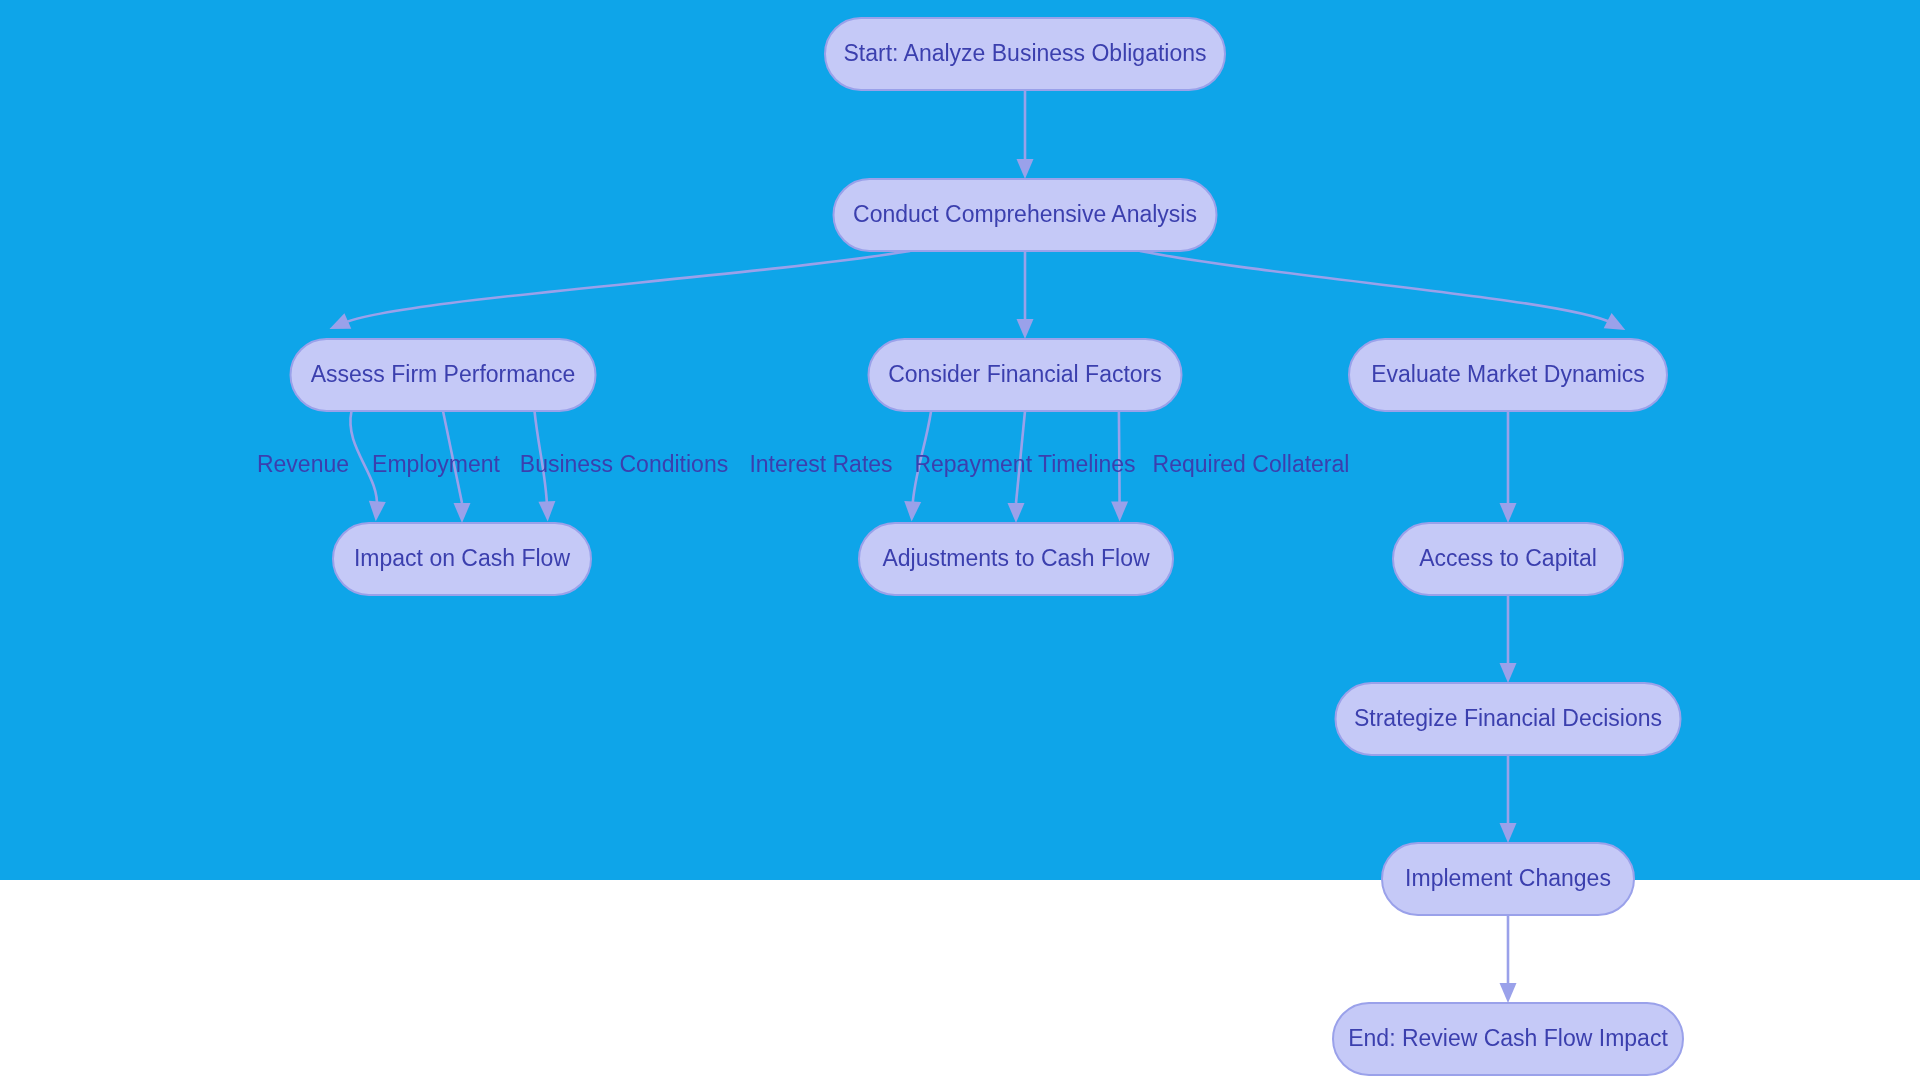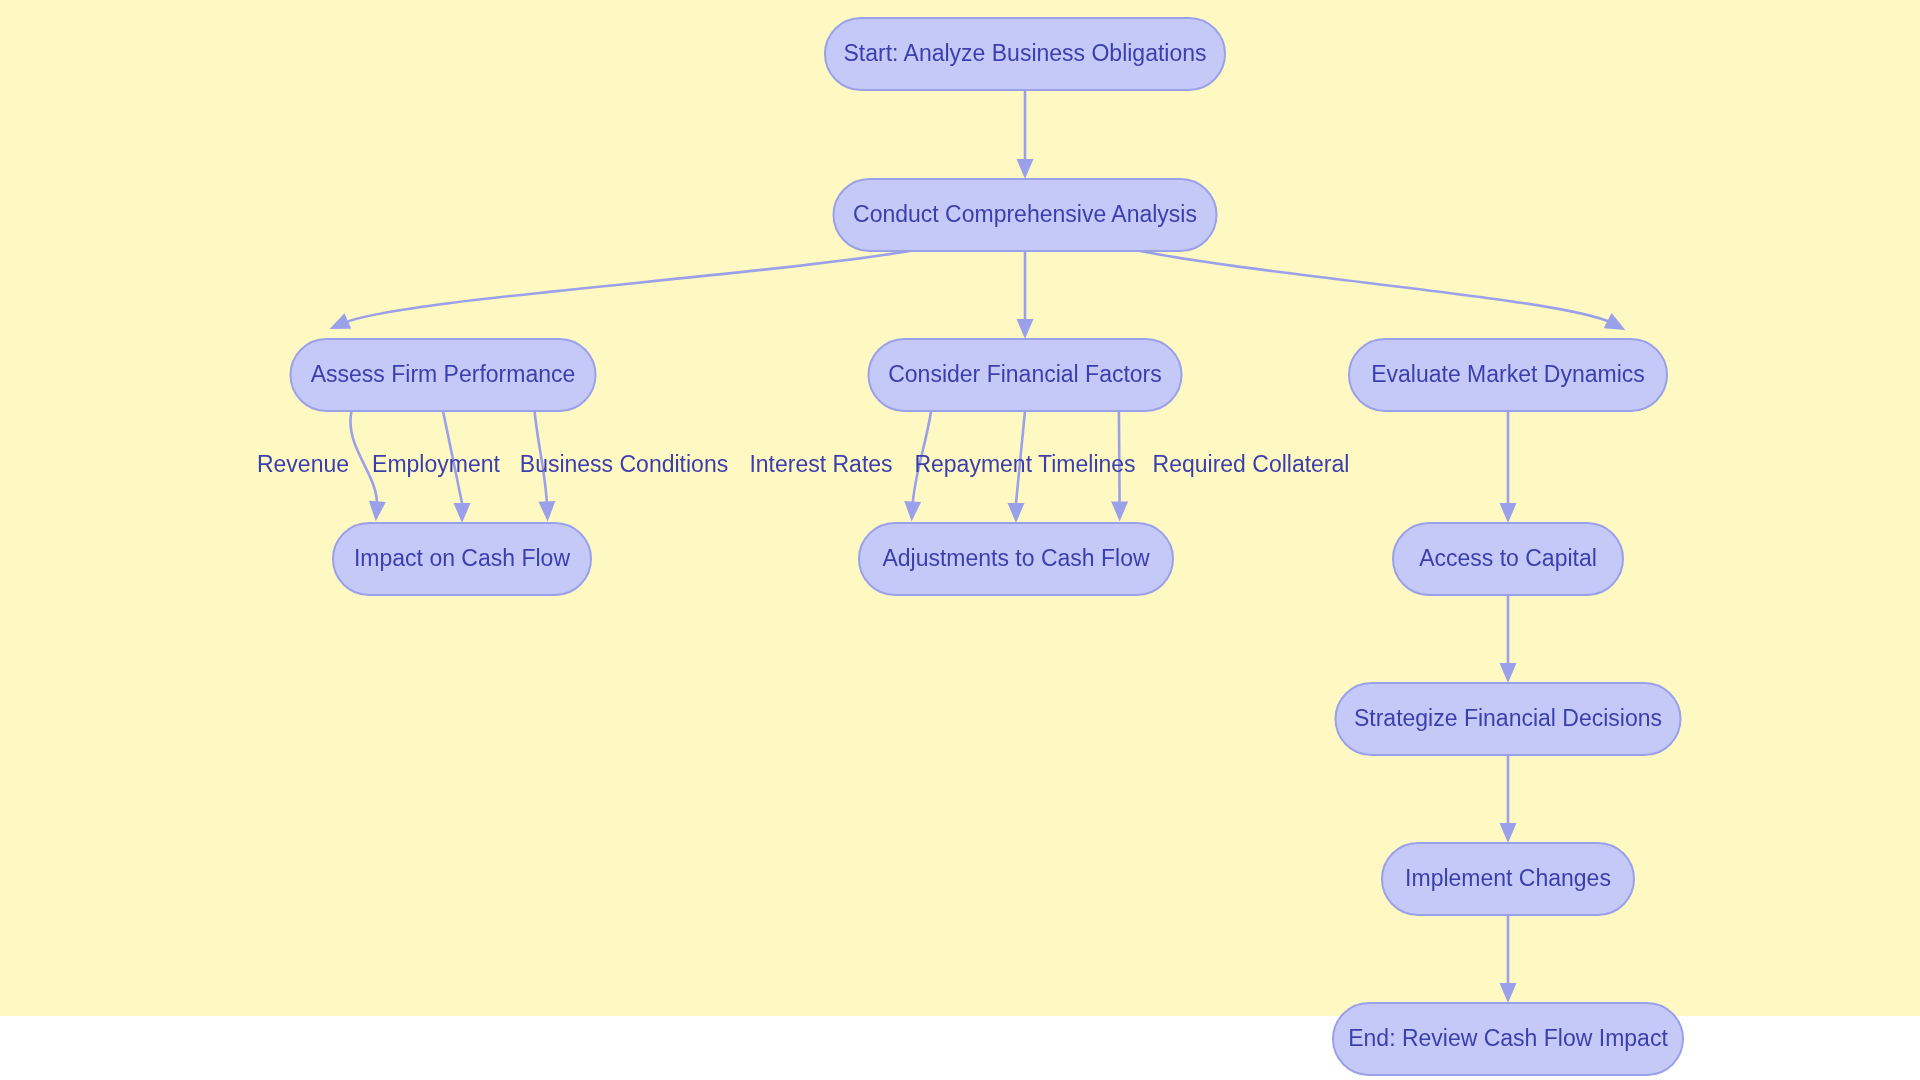--- a/index.html
+++ b/index.html
@@ -10,22 +10,22 @@
   }
   body {
     width: 1920px;
     height: 1080px;
     overflow: hidden;
     font-family: "Liberation Sans", sans-serif;
   }
   #flow-root {
     position: relative;
     width: 1920px;
-    height: 1016px;
-    background: #fef9c3;
+    height: 880px;
+    background: #0ea5e9;
   }
   svg#flow-svg {
     position: absolute;
     top: 0;
     left: 0;
     width: 1920px;
     height: 1080px;
     display: block;
   }
   .node-shape {

